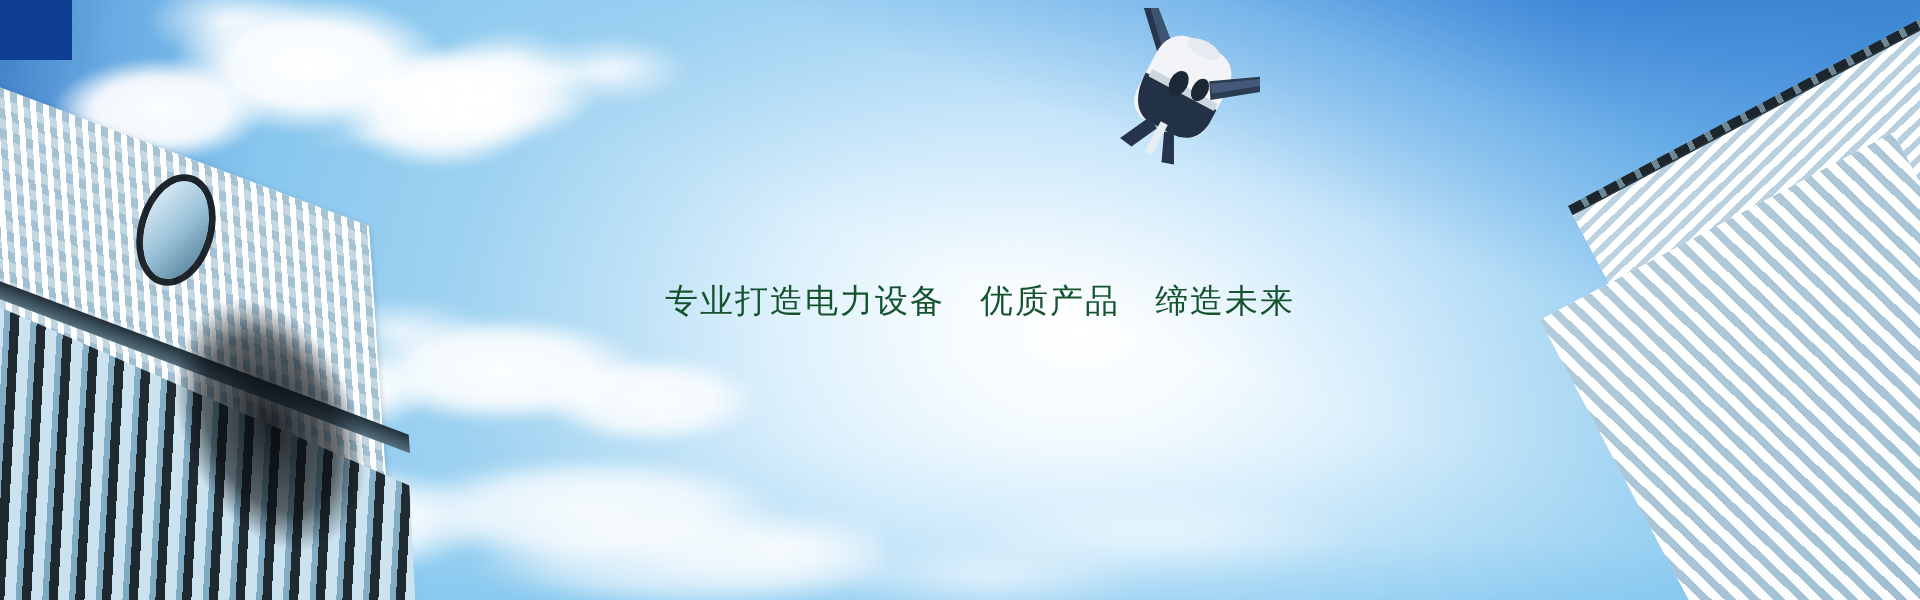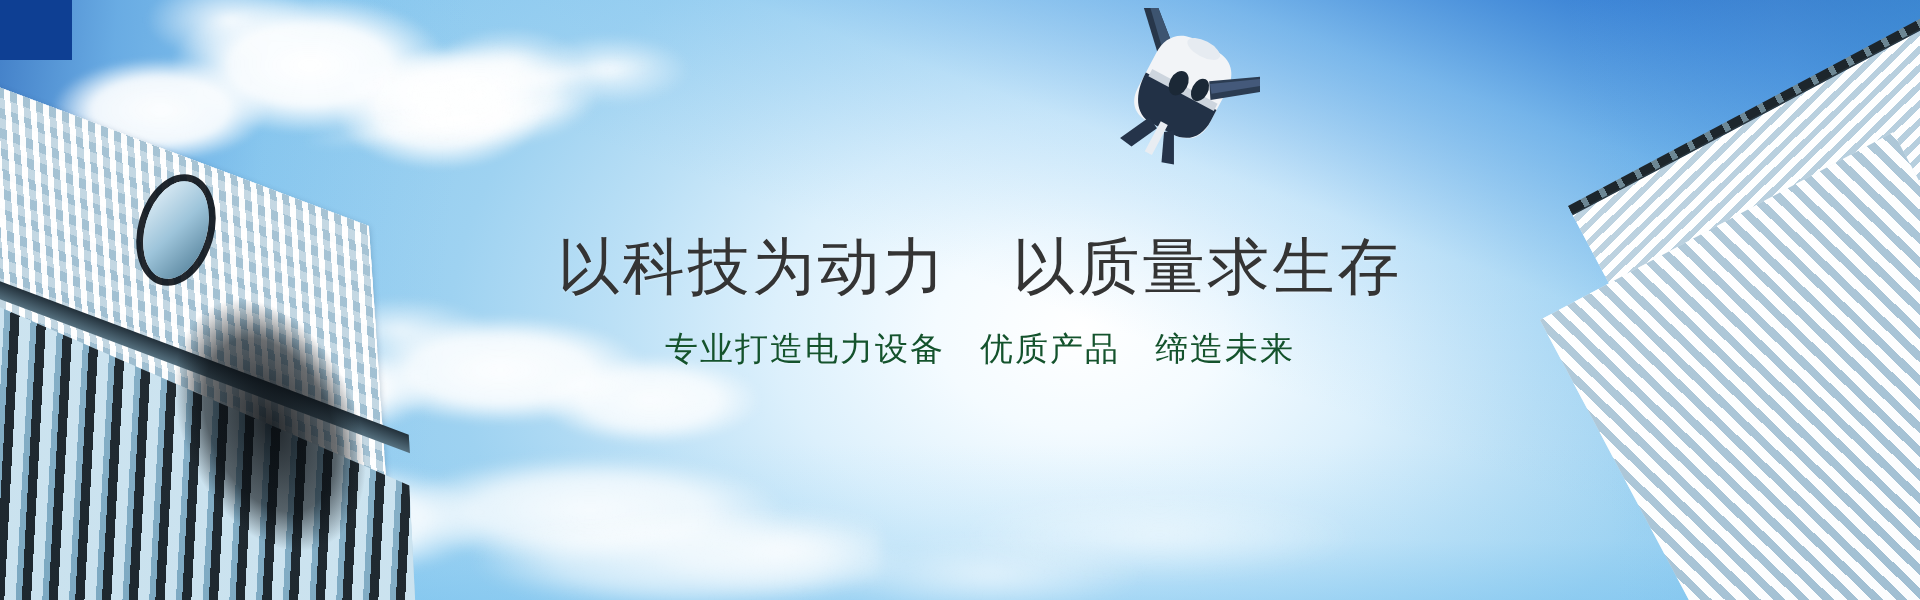--- a/index.html
+++ b/index.html
@@ -281,17 +281,16 @@
         <path d="M76 118 L60 150 L74 152 L88 124 Z" fill="#25344a"></path>
         <path d="M104 118 L120 148 L108 152 L96 124 Z" fill="#25344a"></path>
         <path d="M88 116 L88 150 L96 150 L96 116 Z" fill="#e9edf2"></path>
 
         <ellipse cx="92" cy="32" rx="18" ry="8" fill="#e6ebf1"></ellipse>
       </g>
     </svg>
   </div>
 
   <div class="text-wrap">
-    <div class="headline">以科技为动力　以质量求生存</div>
     <div class="subline">专业打造电力设备　优质产品　缔造未来</div>
   </div>
 
 </div>
 
 </body></html>

